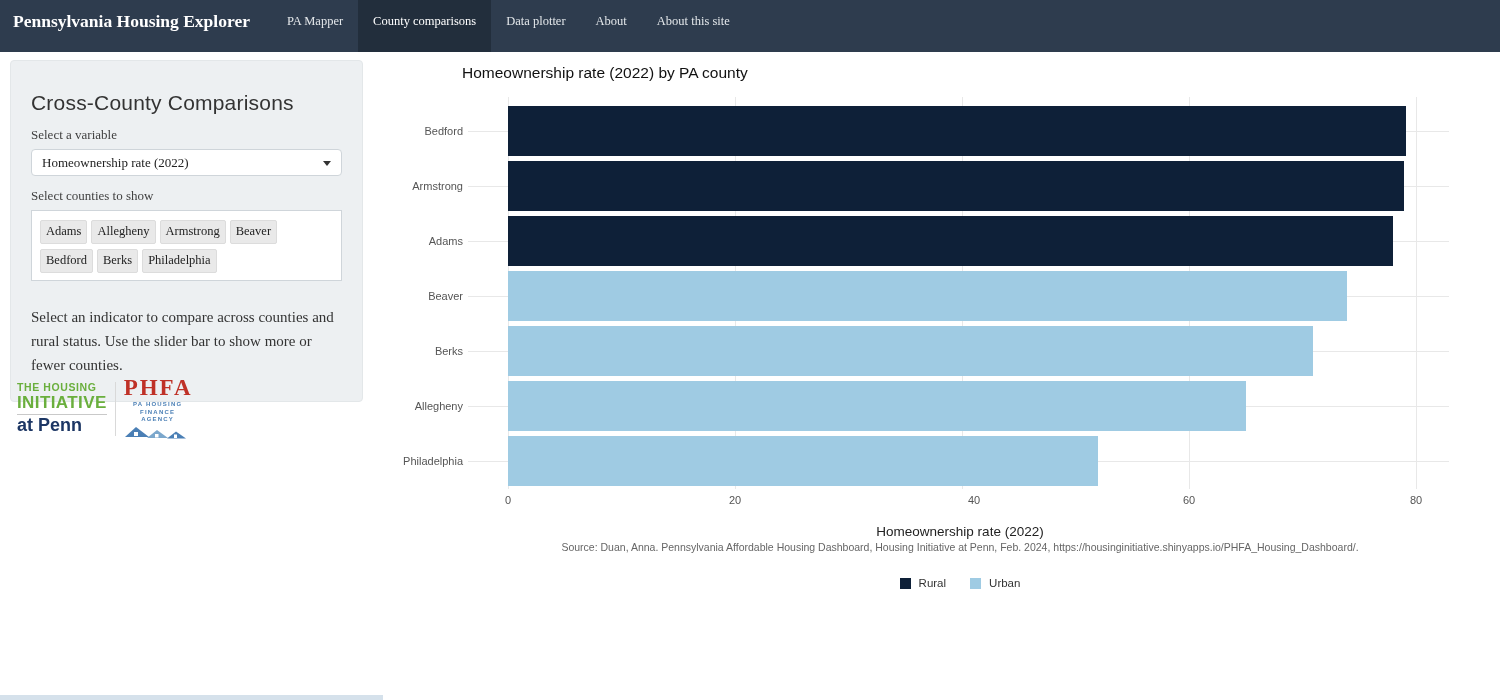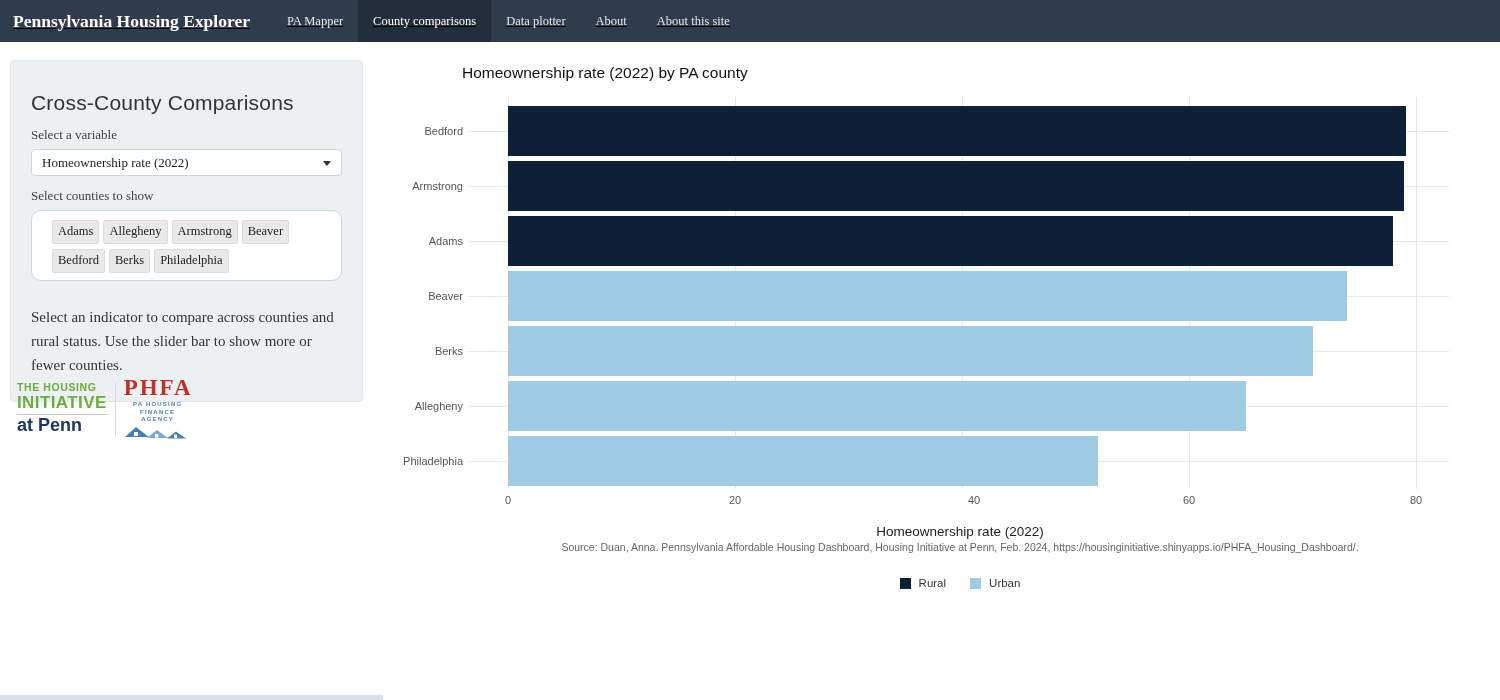--- a/index.html
+++ b/index.html
@@ -1,33 +1,33 @@
 <!DOCTYPE html>
 <html><head>
 <meta charset="utf-8">
 <style>
   * { box-sizing: border-box; margin: 0; padding: 0; }
   html,body { width:1500px; height:700px; }
   body { font-family: "Liberation Serif", serif; background:#fff; position:relative; overflow:hidden; }
   .stage { position:relative; width:1500px; height:700px; background:#fff; }
 
   
-  .navbar { position:absolute; left:0; top:0; width:1500px; height:42px; background:#2e3c4e; display:flex; align-items:stretch;text-decoration:underline; }
+  .navbar { position:absolute; left:0; top:0; width:1500px; height:52px; background:#2e3c4e; display:flex; align-items:stretch; }
   .brand { color:#fff; font-weight:bold; font-size:17.5px; line-height:42px; padding:0 22px 0 13px; font-family:"Liberation Serif", serif; }
   .nav-tabs { display:flex; }
   .nav-tab { color:#e3e7ea; font-size:12.5px; line-height:42px; padding:0 15px; cursor:pointer; font-family:"Liberation Serif", serif; }
   .nav-tab.active { background:#222e3c; color:#fff; }
 
   
   .well { position:absolute; left:10px; top:60px; width:353px; min-height:273px; background:#edf0f2; border:1px solid #e3e7e9; border-radius:4px; padding:16px 20px 24px; }
   .well h1 { font-family:"Liberation Sans", sans-serif; font-weight:500; font-size:21px; color:#333; margin:14px 0 12px; letter-spacing:0.2px; }
   .ctl-label { display:block; font-size:13px; color:#404040; margin:12px 0 6px; }
   .select { position:relative; background:#fff; border:1px solid #cfd5da; border-radius:4px; height:27px; line-height:25px; padding:0 24px 0 10px; font-size:13px; color:#222; cursor:pointer; }
   .select .caret { position:absolute; right:10px; top:11px; width:0; height:0; border-left:4.5px solid transparent; border-right:4.5px solid transparent; border-top:5.5px solid #333; }
-  .token-box { background:#fff; border:1px solid #cfd5da; border-radius:10px; padding:5px 18px 6px; margin-top:2px; line-height:1.75; cursor:text; }
+  .token-box { background:#fff; border:1px solid #cfd5da; border-radius:0; padding:5px 6px 6px; margin-top:2px; line-height:1.75; cursor:text; }
   .token { display:inline-block; background:#e9e9e9; border:1px solid #dcdcdc; border-radius:2px; padding:0 5px; margin:1px 2px; font-size:12.5px; color:#222; cursor:pointer; }
   .help { font-size:15px; color:#333; margin-top:24px; line-height:1.6; }
 
   
   .logos { position:absolute; left:17px; top:376px; display:flex; align-items:center; }
   .hip { font-family:"Liberation Sans", sans-serif; padding-right:8px; border-right:1px solid #d9d9d9; }
   .hip-l1 { color:#6aaf3d; font-size:10.5px; font-weight:700; letter-spacing:0.6px; line-height:1.1; }
   .hip-l2 { color:#6aaf3d; font-size:17px; font-weight:700; letter-spacing:0.4px; line-height:1.05; border-bottom:1.5px solid #c9c9c9; padding-bottom:2px; }
   .hip-l3 { color:#1c3664; font-size:18px; font-weight:800; line-height:1.2; }
   .phfa { margin-left:8px; text-align:center; font-family:"Liberation Serif", serif; width:68px; }

